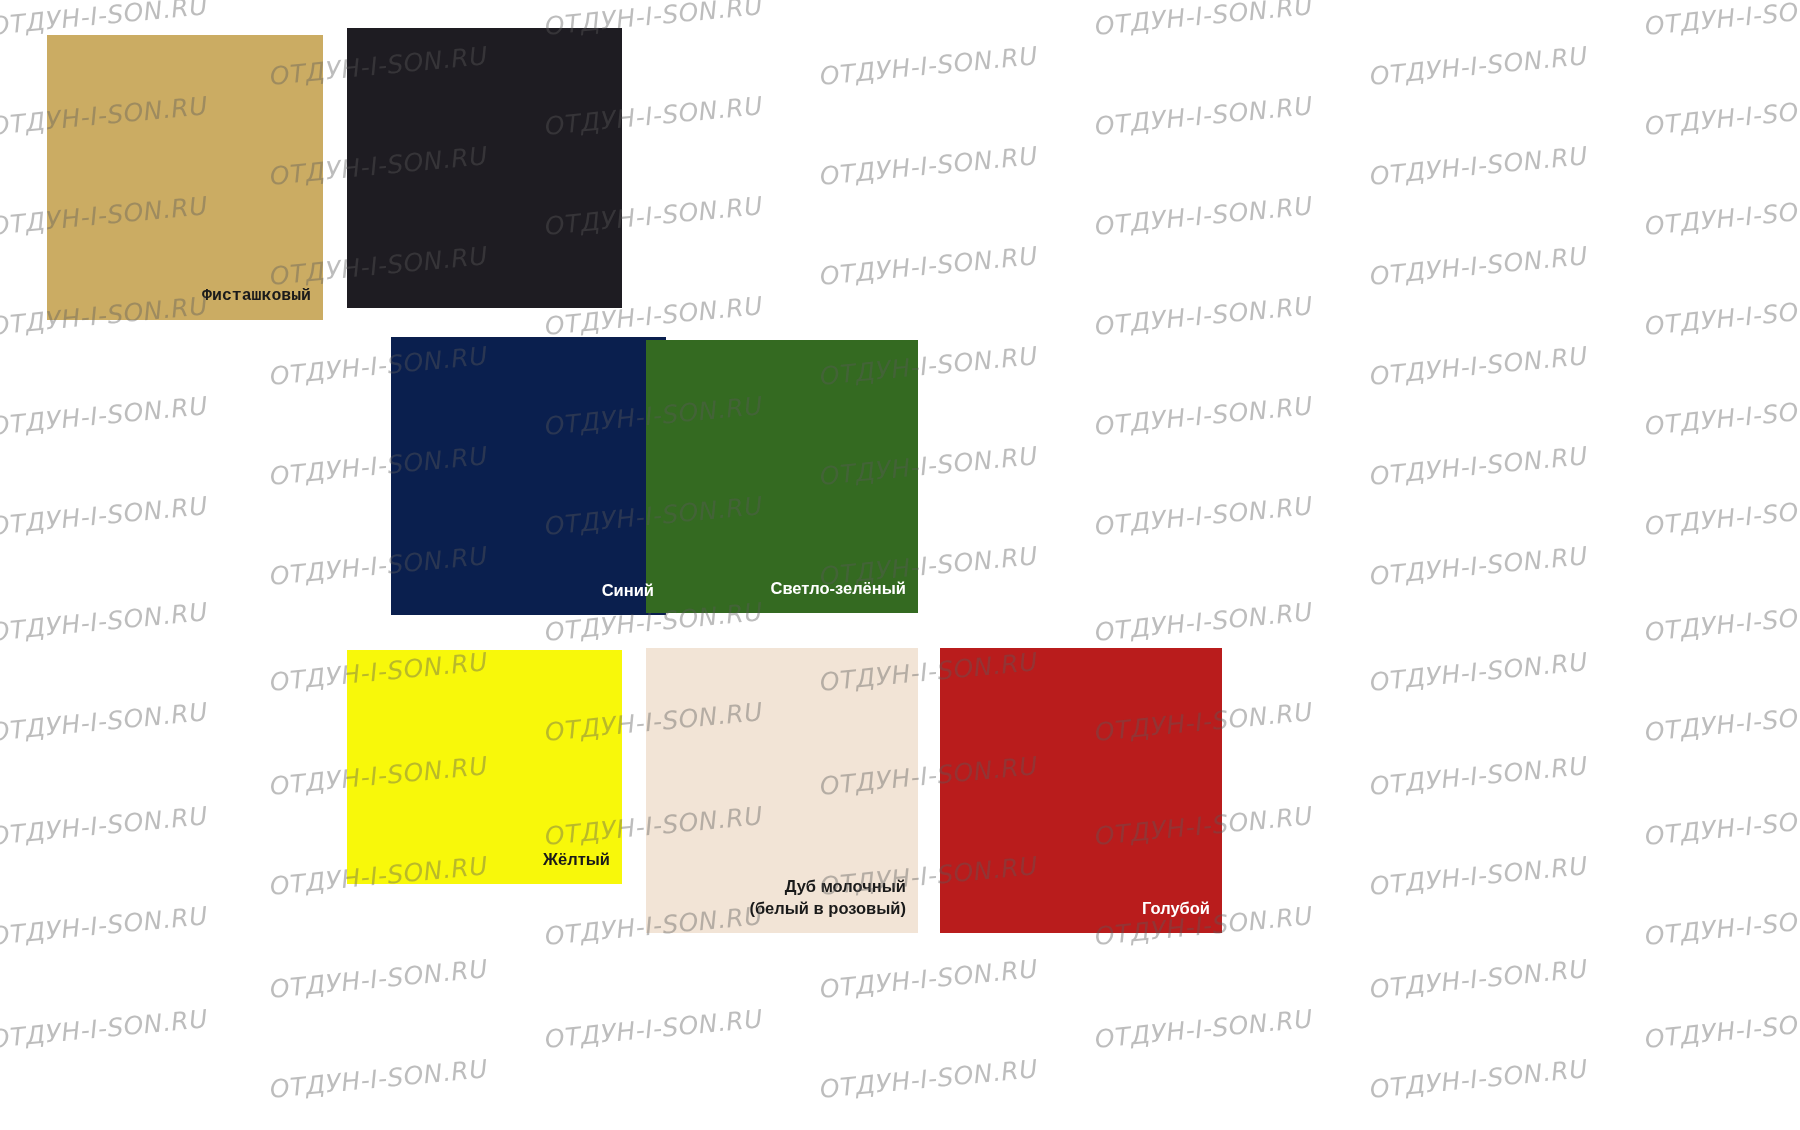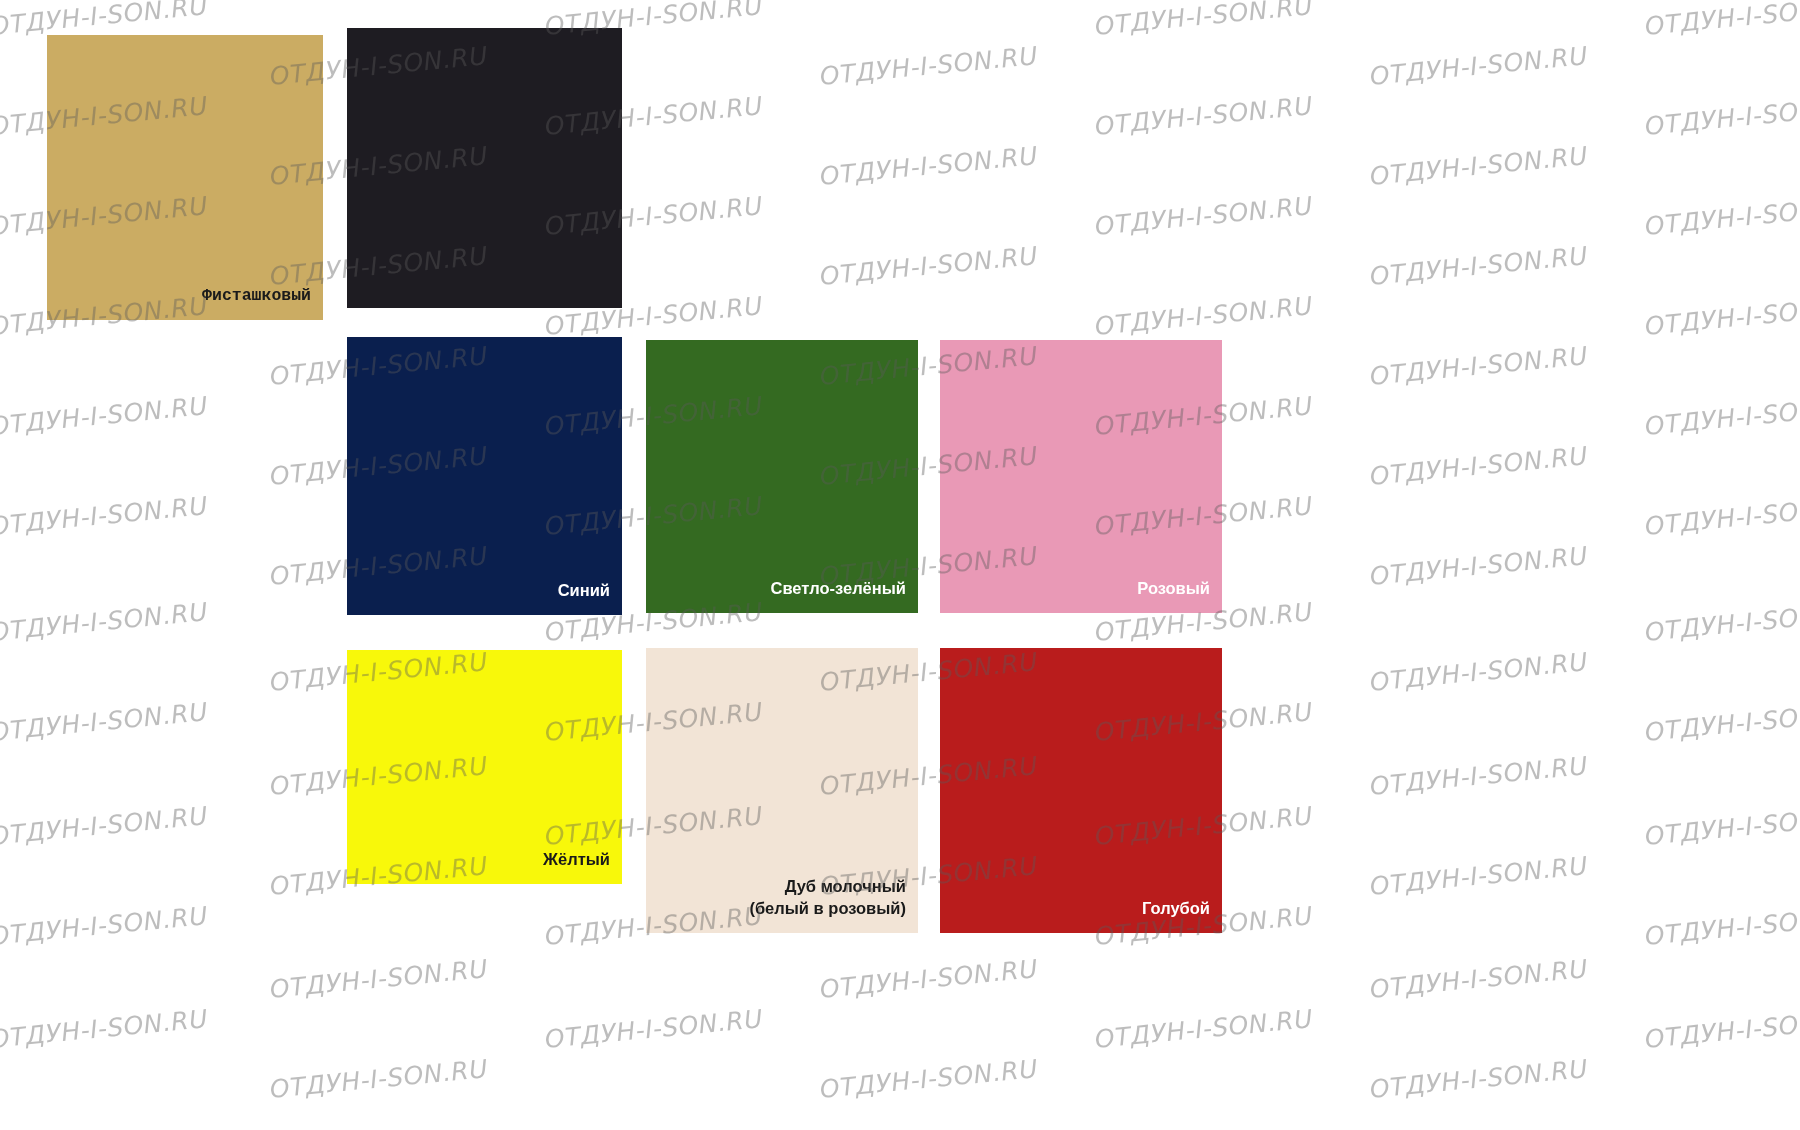--- a/index.html
+++ b/index.html
@@ -73,21 +73,21 @@
   .c4 { left: 940px;  width: 282px; }
   .c5 { left: 1267px; width: 283px; }
 
   .r1.c1 { top: 35px;  height: 285px; }
   .r1.c2 { top: 28px;  height: 280px; }
   .r1.c3 { top: 33px;  height: 260px; }
   .r1.c4 { top: 35px;  height: 255px; }
   .r1.c5 { top: 40px;  height: 280px; }
 
   .r2.c1 { top: 335px; height: 275px; }
-  .r2.c2 { top: 337px; height: 278px; }
+  .r2.c2 { top: 337px; height: 278px; margin-left: 44px; }
   .r2.c3 { top: 340px; height: 273px; }
   .r2.c4 { top: 340px; height: 273px; }
 
   .r3.c1 { top: 650px; height: 270px; }
   .r3.c2 { top: 650px; height: 234px; }
   .r3.c3 { top: 648px; height: 285px; }
   .r3.c4 { top: 648px; height: 285px; }
 
   .label-pad { padding: 0 12px 14px 0; }
   .label-dark  { color: #1a1a1a; }
@@ -113,23 +113,20 @@
 
 
   <div class="swatch r2 c2" style="background-color: rgb(10, 31, 78);">
     <div class="swatch-label label-pad label-light">Синий</div>
   </div>
 
   <div class="swatch r2 c3" style="background-color: rgb(52, 106, 33);">
     <div class="swatch-label label-pad label-light">Светло-зелёный</div>
   </div>
 
-  <div class="swatch r2 c4" style="background-color: rgb(233, 153, 182);">
-    <div class="swatch-label label-pad label-light">Розовый</div>
-  </div>
 
 
   <div class="swatch r3 c2" style="background-color: rgb(248, 248, 10);">
     <div class="swatch-label label-pad label-dark">Жёлтый</div>
   </div>
 
   <div class="swatch r3 c3" style="background-color: rgb(242, 228, 214);">
     <div class="swatch-label label-pad label-dark">Дуб молочный
 (белый в розовый)</div>
   </div>

